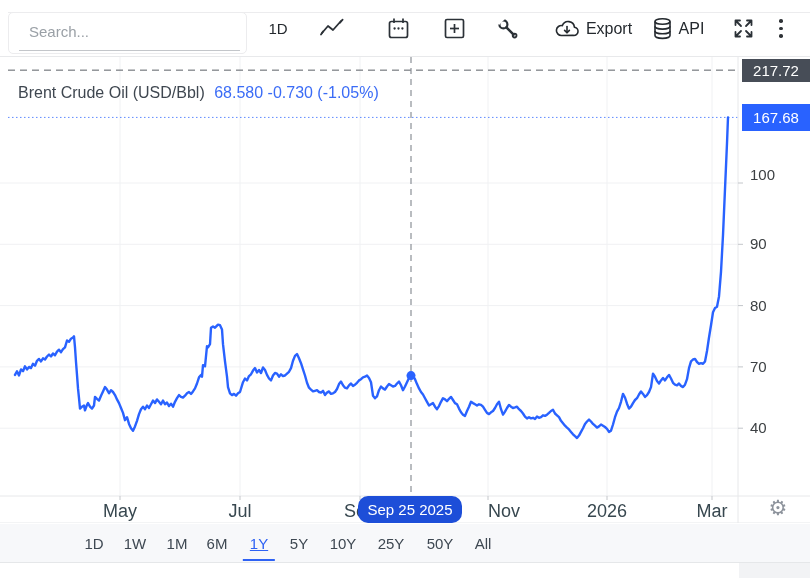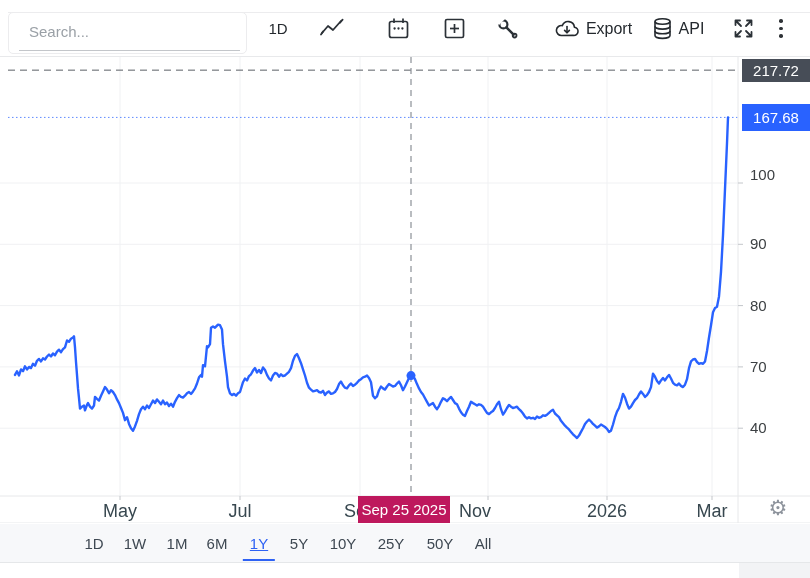--- a/index.html
+++ b/index.html
@@ -28,21 +28,21 @@
   
   .plot-svg { position:absolute; left:0; top:57px; }
   .chart-title { position:absolute; left:18px; top:84px; font-size:16px; white-space:nowrap; z-index:3; }
   .chart-title .sym { color:#3f4750; }
   .chart-title .quote { color:#3b6cf6; margin-left:5px; }
   .y-label { position:absolute; left:750px; font-size:15px; color:#3c4043; z-index:2; }
   .x-label { position:absolute; top:501px; font-size:18px; color:#37474f; transform:translateX(-50%); z-index:2; white-space:nowrap; }
   .badge { position:absolute; left:742px; width:68px; color:#fff; font-size:15px; display:flex; align-items:center; justify-content:center; z-index:4; }
   .badge.high { top:60px; height:23px; background:#474d57; }
   .badge.cur  { top:104px; height:27px; background:#2962ff; }
-  .tooltip-date { position:absolute; left:358px; top:496px; width:92px; height:27px; background:#be185d; color:#fff; font-size:15px; display:flex; align-items:center; justify-content:center; z-index:5; }
+  .tooltip-date { position:absolute; left:358px; top:496px; width:104px; height:27px; background:#1d4ed8; color:#fff; font-size:15px; display:flex; align-items:center; justify-content:center; z-index:5;border-radius:10px; }
   .gear { position:absolute; left:764px; top:494px; width:28px; height:28px; font-size:21px; color:#8d939c; display:flex; align-items:center; justify-content:center; cursor:pointer; z-index:6; }
   
   .range-bar { position:absolute; left:0; top:524px; width:810px; height:39px; background:#f7f8fa; border-bottom:1px solid #e5e7e9; z-index:2; }
   .axis-corner { position:absolute; left:739px; top:524px; width:71px; height:54px; background:#f2f3f5; z-index:1; }
   .range-btn { position:absolute; top:0; height:38px; transform:translateX(-50%); display:flex; align-items:center; font-size:15px; color:#3e4852; cursor:pointer; padding:0 3px; }
   .range-btn .lbl { padding:9px 7px 7px 7px; border-bottom:2px solid transparent; }
   .range-btn.selected { color:#2e62f4;text-decoration:underline; }
   .range-btn.selected .lbl { border-bottom-color:#2e62f4; }
 </style>
 </head>
@@ -173,33 +173,37 @@
       <line x1="712" x2="712" y1="439" y2="443" stroke="#c3c6ca" stroke-width="1"></line>
       <line x1="738" x2="743" y1="126" y2="126" stroke="#c3c6ca" stroke-width="1"></line>
       <line x1="738" x2="743" y1="187.3" y2="187.3" stroke="#c3c6ca" stroke-width="1"></line>
       <line x1="738" x2="743" y1="248.6" y2="248.6" stroke="#c3c6ca" stroke-width="1"></line>
       <line x1="738" x2="743" y1="309.9" y2="309.9" stroke="#c3c6ca" stroke-width="1"></line>
       <line x1="738" x2="743" y1="371.2" y2="371.2" stroke="#c3c6ca" stroke-width="1"></line>
       <polyline points="15,317.9 17,314.2 19,318.5 21,312.4 23,314.2 25,309.3 27,312.4 29,309.9 31,311.1 33,306.8 35,308.7 37,303.8 39,301.9 41,304.4 43,301.3 45,302.5 47,299.5 49,297.6 51,299.5 53,296.4 55,298.3 57,294.6 59,292.7 61,295.2 63,292.1 65,290.3 67,283.5 69,284.8 71,281.7 73,280.5 74,279.3 75,290.3 76,305.0 77,317.9 78,331.4 79,341.2 80,351.6 82,349.7 84,348.5 85,353.4 87,347.9 88,346.1 90,349.7 92,351.6 94,348.5 95,339.9 97,341.8 99,343.6 101,338.7 103,334.4 105,330.1 107,332.6 109,336.3 111,333.2 113,335.0 115,338.1 117,342.4 119,346.1 121,351.0 123,355.9 125,363.2 127,360.2 129,366.9 131,371.2 133,373.7 135,369.4 137,363.8 139,357.1 141,352.2 143,349.7 145,352.2 147,348.5 149,351.0 151,347.3 153,343.6 155,346.1 157,342.4 159,344.8 161,347.3 163,343.6 165,347.3 167,345.5 169,349.1 171,346.7 173,349.7 175,344.8 177,341.2 179,338.1 181,339.9 183,340.5 185,338.7 187,336.3 189,335.0 191,336.9 193,334.4 195,331.4 197,326.5 199,320.3 201,317.9 202,319.7 203,308.1 205,309.3 207,289.1 208,290.3 210,287.2 211,270.7 213,269.4 215,270.7 218,267.6 220,268.2 222,272.5 223,287.2 225,304.4 227,319.7 228,330.1 230,336.3 232,338.1 234,336.9 236,338.7 238,336.3 240,335.0 243,325.2 245,321.5 247,323.4 249,319.1 251,317.3 253,313.6 255,311.1 257,315.4 259,313.0 261,316.0 263,310.5 265,313.0 267,317.9 269,321.5 271,323.4 273,318.5 275,316.0 277,316.6 279,319.7 281,317.3 283,319.1 285,318.5 287,316.6 289,314.8 291,311.1 293,303.8 295,298.9 297,297.0 299,301.3 301,306.2 303,312.4 305,318.5 307,325.8 309,330.7 311,332.6 313,334.4 315,333.8 317,333.2 319,335.0 321,335.6 323,333.8 325,338.1 327,335.6 329,334.4 331,336.9 333,336.3 335,335.0 337,332.0 339,327.1 341,324.6 343,328.3 345,330.7 347,331.4 349,328.3 351,326.5 353,328.9 355,327.7 357,325.8 359,323.4 361,322.2 363,320.3 365,319.7 367,318.5 369,320.9 371,325.2 373,338.7 375,341.2 377,339.3 379,333.2 381,329.5 383,331.4 385,332.6 387,329.5 389,327.1 391,328.3 393,329.5 395,328.9 397,326.5 399,324.6 401,328.3 403,333.2 405,329.5 407,325.2 409,320.9 411,318.6 413,319.1 415,322.2 417,327.1 419,331.4 421,335.0 423,337.5 425,341.2 427,344.8 429,348.5 431,347.3 433,346.1 435,349.7 437,352.2 439,349.1 441,344.8 443,341.2 445,342.4 447,344.2 449,341.8 451,339.9 453,343.0 455,346.1 457,347.3 459,351.6 461,355.3 463,357.7 465,358.9 467,354.0 469,349.7 471,344.8 473,346.1 475,347.3 477,348.5 479,347.3 481,347.9 483,349.7 485,352.8 487,355.9 489,357.1 491,355.3 493,354.0 495,351.0 497,347.3 499,344.8 501,352.2 503,357.7 505,354.6 507,351.0 509,347.9 511,349.7 513,351.0 515,350.4 517,349.7 519,352.2 521,354.0 523,356.5 525,359.6 527,361.4 529,360.2 531,361.4 533,360.8 535,362.0 537,359.6 539,360.8 541,360.2 543,358.3 545,358.9 547,357.7 549,355.9 551,354.0 553,352.8 555,356.5 557,358.3 559,360.2 561,363.8 563,366.3 565,368.7 567,370.6 569,372.4 571,374.9 573,377.3 575,379.2 577,381.0 579,378.6 581,374.9 583,371.2 585,366.9 587,364.5 589,362.6 591,364.5 593,366.9 595,368.7 597,370.6 599,369.4 601,367.5 603,368.7 605,370.0 607,371.8 609,374.9 611,373.7 613,367.5 615,360.2 617,354.6 619,351.0 621,344.8 623,336.9 625,340.5 627,346.7 629,351.6 631,349.7 633,346.1 635,343.0 637,341.2 639,337.5 641,334.4 643,336.9 645,339.9 647,338.1 649,335.0 651,330.1 653,316.6 655,319.7 657,324.0 659,326.5 661,323.4 663,320.9 665,323.4 667,320.3 669,317.9 671,321.5 673,325.8 675,327.7 677,328.3 679,326.5 681,328.9 683,330.1 685,327.7 687,322.2 689,311.1 691,304.4 693,302.5 695,301.9 697,305.0 699,306.8 701,306.2 703,306.8 705,304.4 707,294.0 709,280.5 711,268.2 713,255.3 715,251.1 717,249.8 719,239.4 721,214.9 723,178.1 725,132.1 727,86.2 728,60.4" fill="none" stroke="#2962ff" stroke-width="2.4" stroke-linejoin="round" stroke-linecap="round"></polyline>
       <circle cx="411" cy="318.6046" r="4.5" fill="#2962ff"></circle>
     </svg>
 
+  <div class="chart-title">
+    <span class="sym">Brent Crude Oil (USD/Bbl)</span>
+    <span class="quote">68.580  -0.730 (-1.05%)</span>
+  </div>
 
   <div id="y-labels">
       <div class="y-label" style="top: 166px;">100</div>
       <div class="y-label" style="top: 235.3px;">90</div>
       <div class="y-label" style="top: 296.6px;">80</div>
       <div class="y-label" style="top: 357.9px;">70</div>
       <div class="y-label" style="top: 419.2px;">40</div>
     </div>
   <div id="x-labels">
       <div class="x-label" style="left: 120px;">May</div>
       <div class="x-label" style="left: 240px;">Jul</div>
       <div class="x-label" style="left: 360px;">Sep</div>
-      <div class="x-label" style="left: 475px;">Nov</div>
+      <div class="x-label" style="left: 504px;">Nov</div>
       <div class="x-label" style="left: 607px;">2026</div>
       <div class="x-label" style="left: 712px;">Mar</div>
     </div>
 
   <div class="badge high" style="top: 58.6467px;">217.72</div>
   <div class="badge cur" style="top: 103.909px;">167.68</div>
 
   <div class="tooltip-date">Sep 25 2025</div>
 
   <div class="gear">⚙</div>

